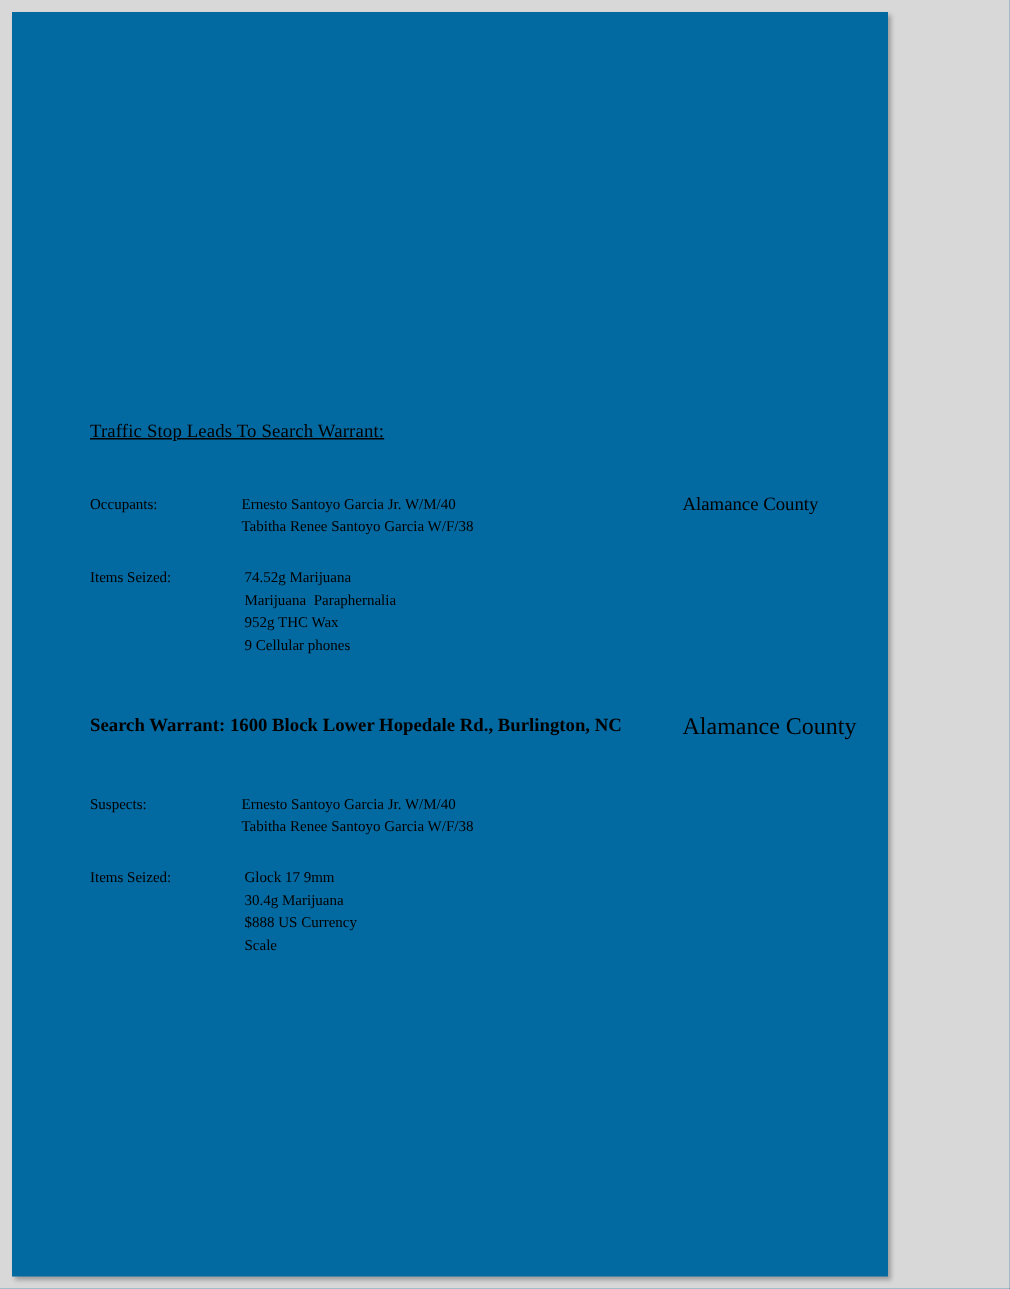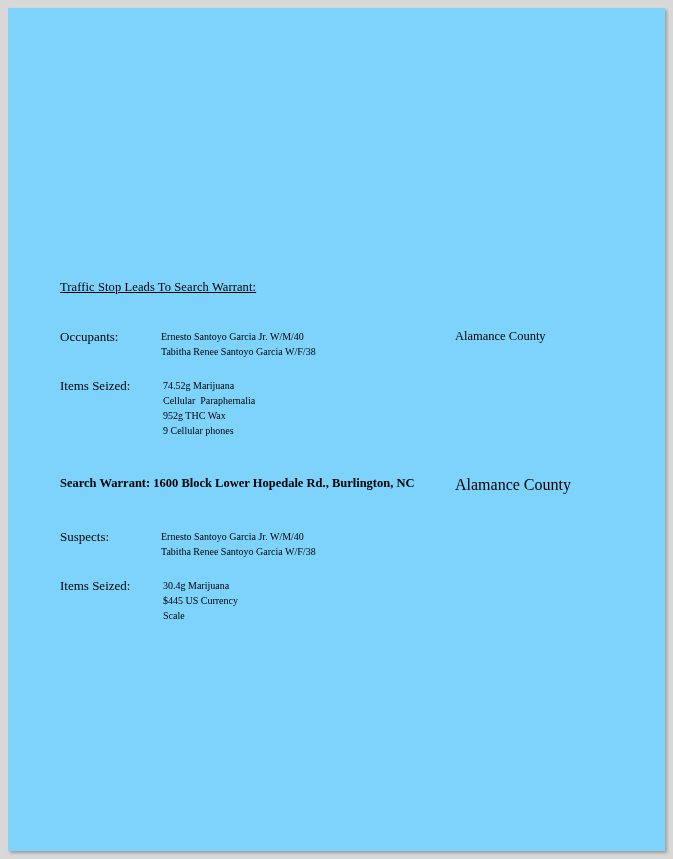--- a/index.html
+++ b/index.html
@@ -15,23 +15,23 @@
   }
   .page-wrap {
     position: relative;
     width: 673px;
     height: 859px;
   }
   .page {
     position: absolute;
     left: 8px;
     top: 8px;
-    width: 657px;
+    width: 584px;
     height: 843px;
-    background: #7dd3fc;
+    background: #0369a1;
     box-shadow: 2px 2px 3px rgba(0,0,0,0.28);
     overflow: hidden;
     text-decoration: underline;
   }
   .content {
     position: absolute;
     left: 52px;
     top: 272px;
     width: 560px;
   }
@@ -44,21 +44,21 @@
   }
   .row {
     position: relative;
     display: flex;
     align-items: flex-start;
     margin-bottom: 19px;
   }
   .row .label {
     width: 100px;
     flex: 0 0 100px;
-    font-size: 13px;
+    font-size: 10px;
     line-height: 15px;
     color: #000;
   }
   .row .values {
     flex: 1 1 auto;
     font-size: 10px;
     line-height: 15px;
     color: #000;
   }
   .row .values div {
@@ -108,21 +108,21 @@
           <div>Ernesto Santoyo Garcia Jr. W/M/40</div>
           <div>Tabitha Renee Santoyo Garcia W/F/38</div>
         </div>
         <div class="county">Alamance County</div>
       </div>
 
       <div class="row">
         <div class="label">Items Seized:</div>
         <div class="values indent-2">
           <div>74.52g Marijuana</div>
-          <div>Cellular  Paraphernalia</div>
+          <div>Marijuana  Paraphernalia</div>
           <div>952g THC Wax</div>
           <div>9 Cellular phones</div>
         </div>
       </div>
 
       <div class="warrant-row">
         <div class="warrant-title">Search Warrant: 1600 Block Lower Hopedale Rd., Burlington, NC</div>
         <div class="county">Alamance County</div>
       </div>
 
@@ -130,21 +130,22 @@
         <div class="label">Suspects:</div>
         <div class="values indent-1">
           <div>Ernesto Santoyo Garcia Jr. W/M/40</div>
           <div>Tabitha Renee Santoyo Garcia W/F/38</div>
         </div>
       </div>
 
       <div class="row">
         <div class="label">Items Seized:</div>
         <div class="values indent-2">
+          <div>Glock 17 9mm</div>
           <div>30.4g Marijuana</div>
-          <div>$445 US Currency</div>
+          <div>$888 US Currency</div>
           <div>Scale</div>
         </div>
       </div>
 
     </div>
   </div>
 </div>
 
 </body></html>

